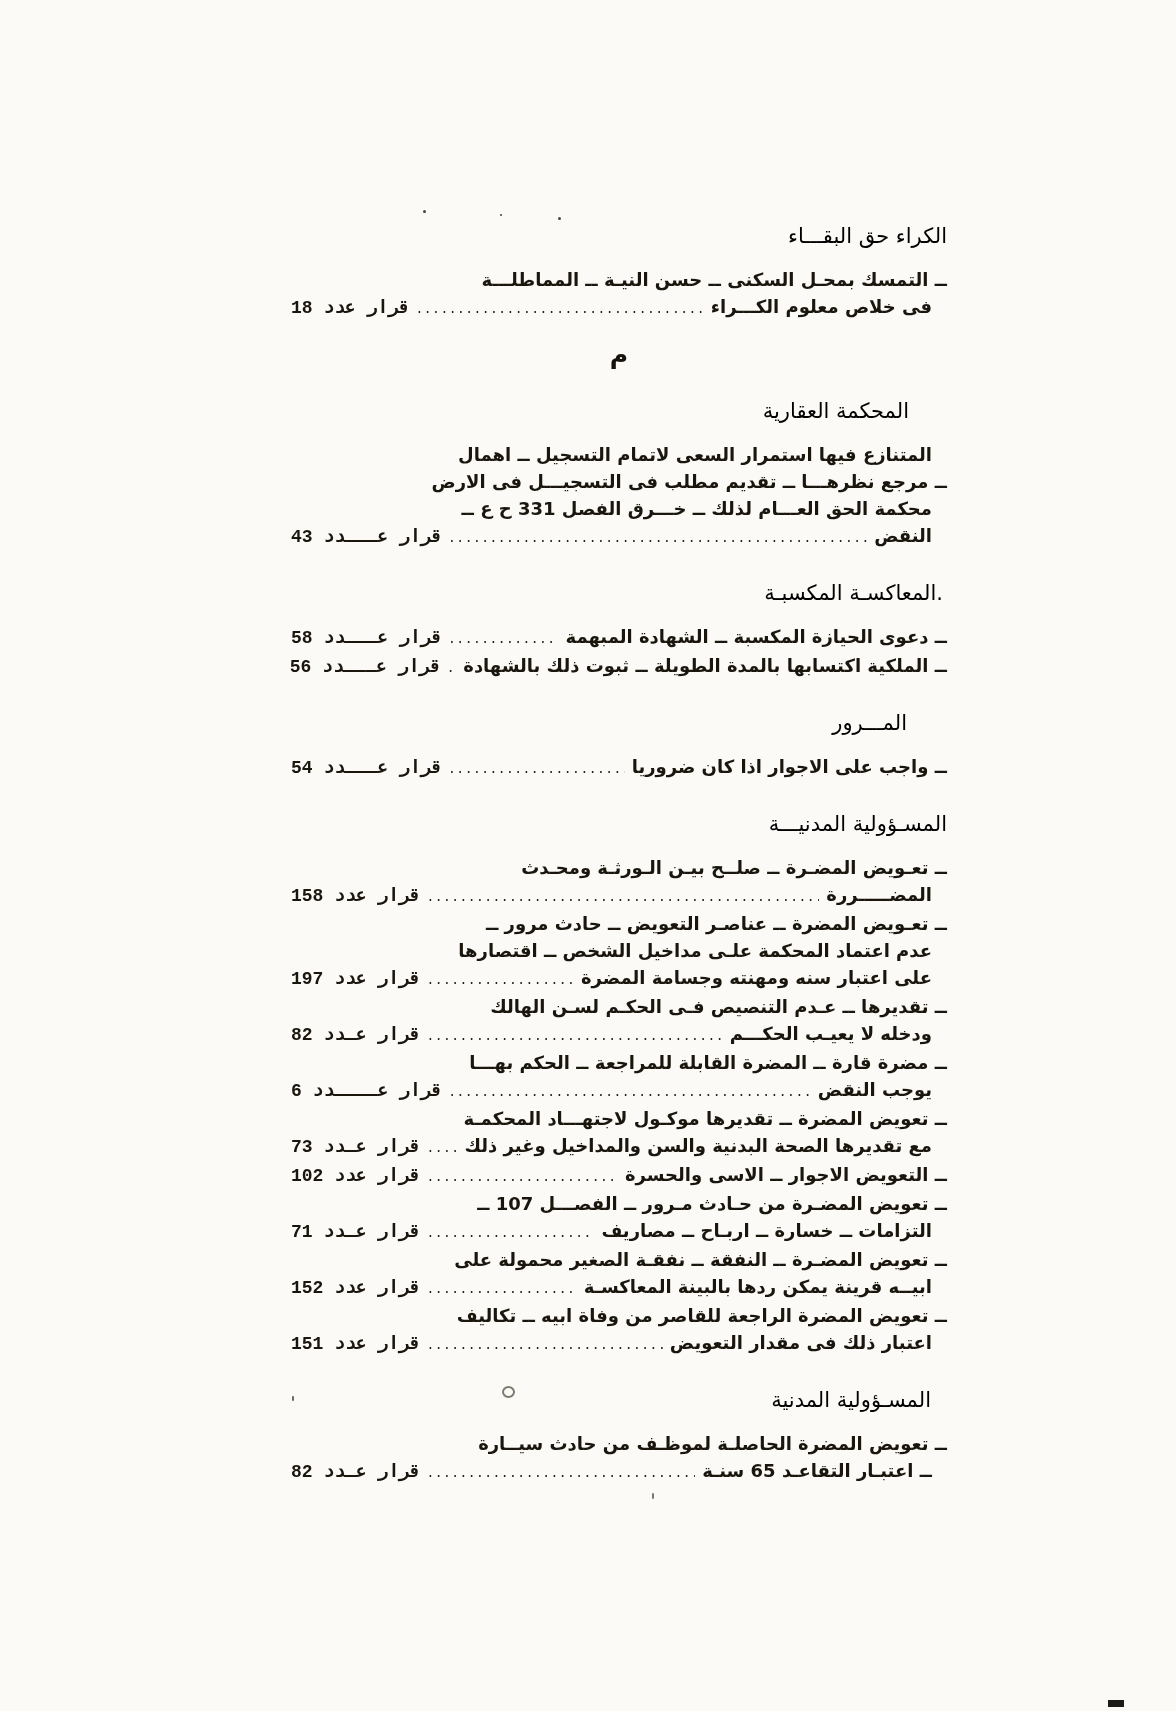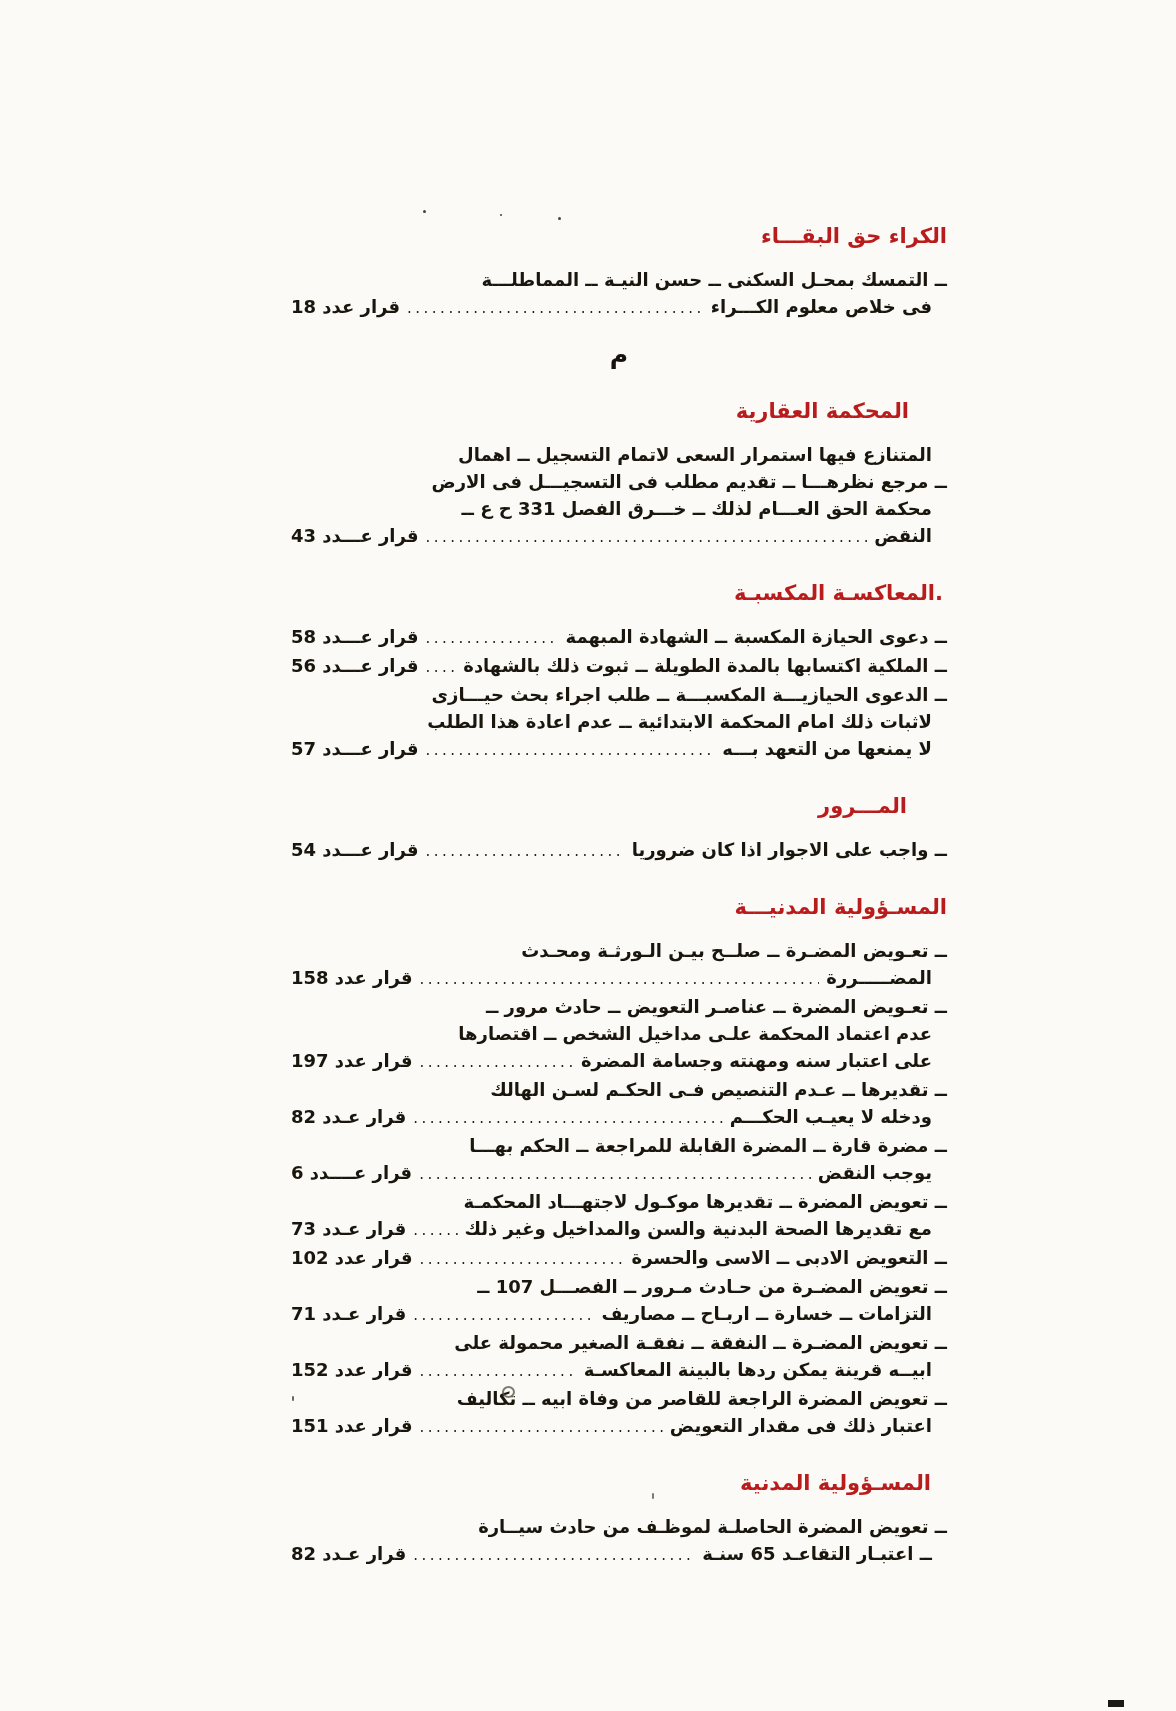--- a/index.html
+++ b/index.html
@@ -7,22 +7,22 @@
     width:1176px;height:1711px;position:relative;overflow:hidden;
     background:#fbfaf6;
     color:#17130c;
     font-family:"DejaVu Sans",sans-serif;
   }
   #content{
     position:absolute;top:0;right:229px;width:656px;
     padding-top:224px;direction:rtl;text-align:right;
   }
   h2.heading{
-    font-size:21px;font-weight:bold;margin:30px 0 18px;
-    letter-spacing:0;color:#b91c1c;
+    font-size:21px;font-weight:normal;margin:30px 0 18px;
+    letter-spacing:0;color:#000000;
   }
   .sec-0 h2.heading{margin-top:0;}
   .sec-1 h2.heading{padding-right:38px;}
   .sec-2 h2.heading{padding-right:4px;}
   .sec-3 h2.heading{padding-right:40px;}
   .sec-5 h2.heading{padding-right:16px;}
   .entries{padding-right:15px;}
   .line{
     font-size:18px;font-weight:bold;line-height:27px;
     color:#1a150d;
@@ -31,21 +31,21 @@
   .last-line{display:flex;align-items:baseline;}
   .tail{white-space:nowrap;}
   .dots{
     flex:1 1 auto;overflow:hidden;white-space:nowrap;direction:ltr;
     text-align:left;margin:0 7px;min-width:8px;
     font-weight:normal;font-size:15px;letter-spacing:3.5px;color:#241f15;
   }
   .dots::before{
     content:"......................................................................................................";
   }
-  .decree{white-space:nowrap;}
+  .decree{white-space:nowrap;font-family:Liberation Mono, monospace;}
   .divider-letter{
     text-align:center;font-size:25px;font-weight:bold;margin:18px 0 10px;
   }
   
   .speck{position:absolute;background:#4a4237;border-radius:50%;}
   .speck.s1{left:423px;top:210px;width:3px;height:3px;}
   .speck.s2{left:500px;top:214px;width:2px;height:2px;}
   .speck.s3{left:558px;top:217px;width:3px;height:3px;}
   .speck.s4{left:292px;top:1396px;width:2px;height:5px;border-radius:1px;opacity:.8;}
   .speck.s5{left:652px;top:1493px;width:2px;height:6px;border-radius:1px;opacity:.7;}
@@ -100,29 +100,20 @@
             <span class="decree">قرار عـــدد 58</span>
           </div>
         </div>
         <div class="entry">
           <div class="line last-line hang">
             <span class="tail">ــ الملكية اكتسابها بالمدة الطويلة ــ ثبوت ذلك بالشهادة</span>
             <span class="dots"></span>
             <span class="decree">قرار عـــدد 56</span>
           </div>
         </div>
-        <div class="entry">
-          <div class="line hang">ــ الدعوى الحيازيـــة المكسبـــة ــ طلب اجراء بحث حيـــازى</div>
-          <div class="line">لاثبات ذلك امام المحكمة الابتدائية ــ عدم اعادة هذا الطلب</div>
-          <div class="line last-line">
-            <span class="tail">لا يمنعها من التعهد بـــه</span>
-            <span class="dots"></span>
-            <span class="decree">قرار عـــدد 57</span>
-          </div>
-        </div>
       </div>
     </section>
     <section class="sec sec-3">
       <h2 class="heading">المـــرور</h2>
       <div class="entries">
         <div class="entry">
           <div class="line last-line hang">
             <span class="tail">ــ واجب على الاجوار اذا كان ضروريا</span>
             <span class="dots"></span>
             <span class="decree">قرار عـــدد 54</span>
@@ -169,21 +160,21 @@
         <div class="entry">
           <div class="line hang">ــ تعويض المضرة ــ تقديرها موكـول لاجتهـــاد المحكمـة</div>
           <div class="line last-line">
             <span class="tail">مع تقديرها الصحة البدنية والسن والمداخيل وغير ذلك</span>
             <span class="dots"></span>
             <span class="decree">قرار عـدد 73</span>
           </div>
         </div>
         <div class="entry">
           <div class="line last-line hang">
-            <span class="tail">ــ التعويض الادبى ــ الاسى والحسرة</span>
+            <span class="tail">ــ التعويض الاجوار ــ الاسى والحسرة</span>
             <span class="dots"></span>
             <span class="decree">قرار عدد 102</span>
           </div>
         </div>
         <div class="entry">
           <div class="line hang">ــ تعويض المضـرة من حـادث مـرور ــ الفصـــل 107 ــ</div>
           <div class="line last-line">
             <span class="tail">التزامات ــ خسارة ــ اربـاح ــ مصاريف</span>
             <span class="dots"></span>
             <span class="decree">قرار عـدد 71</span>

